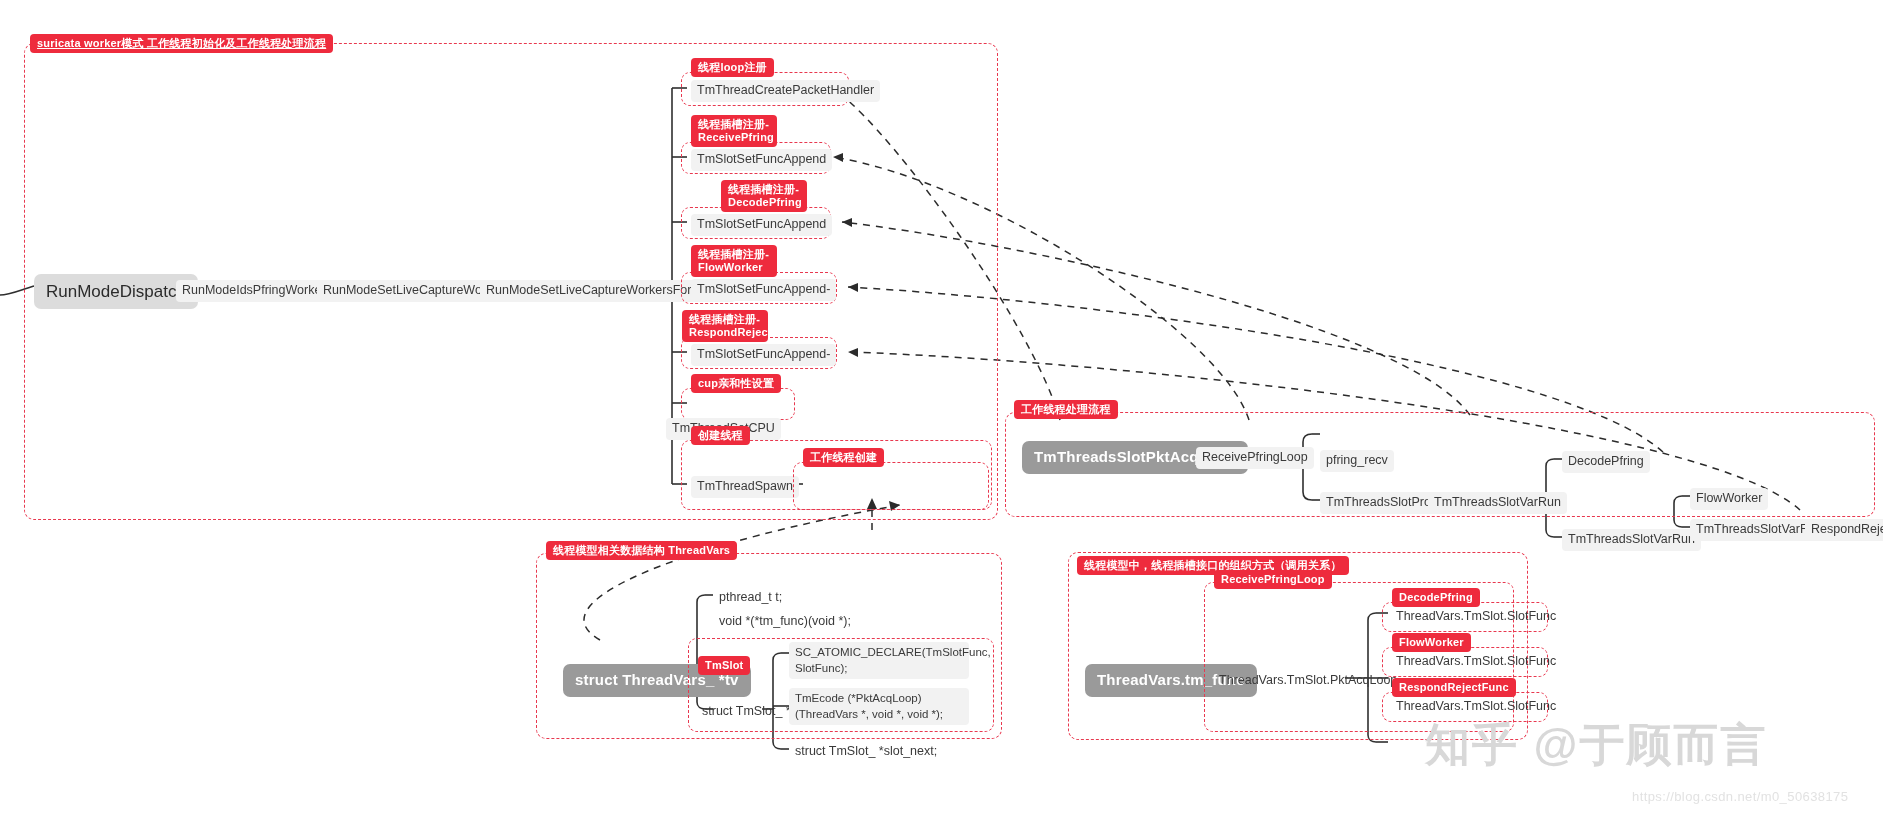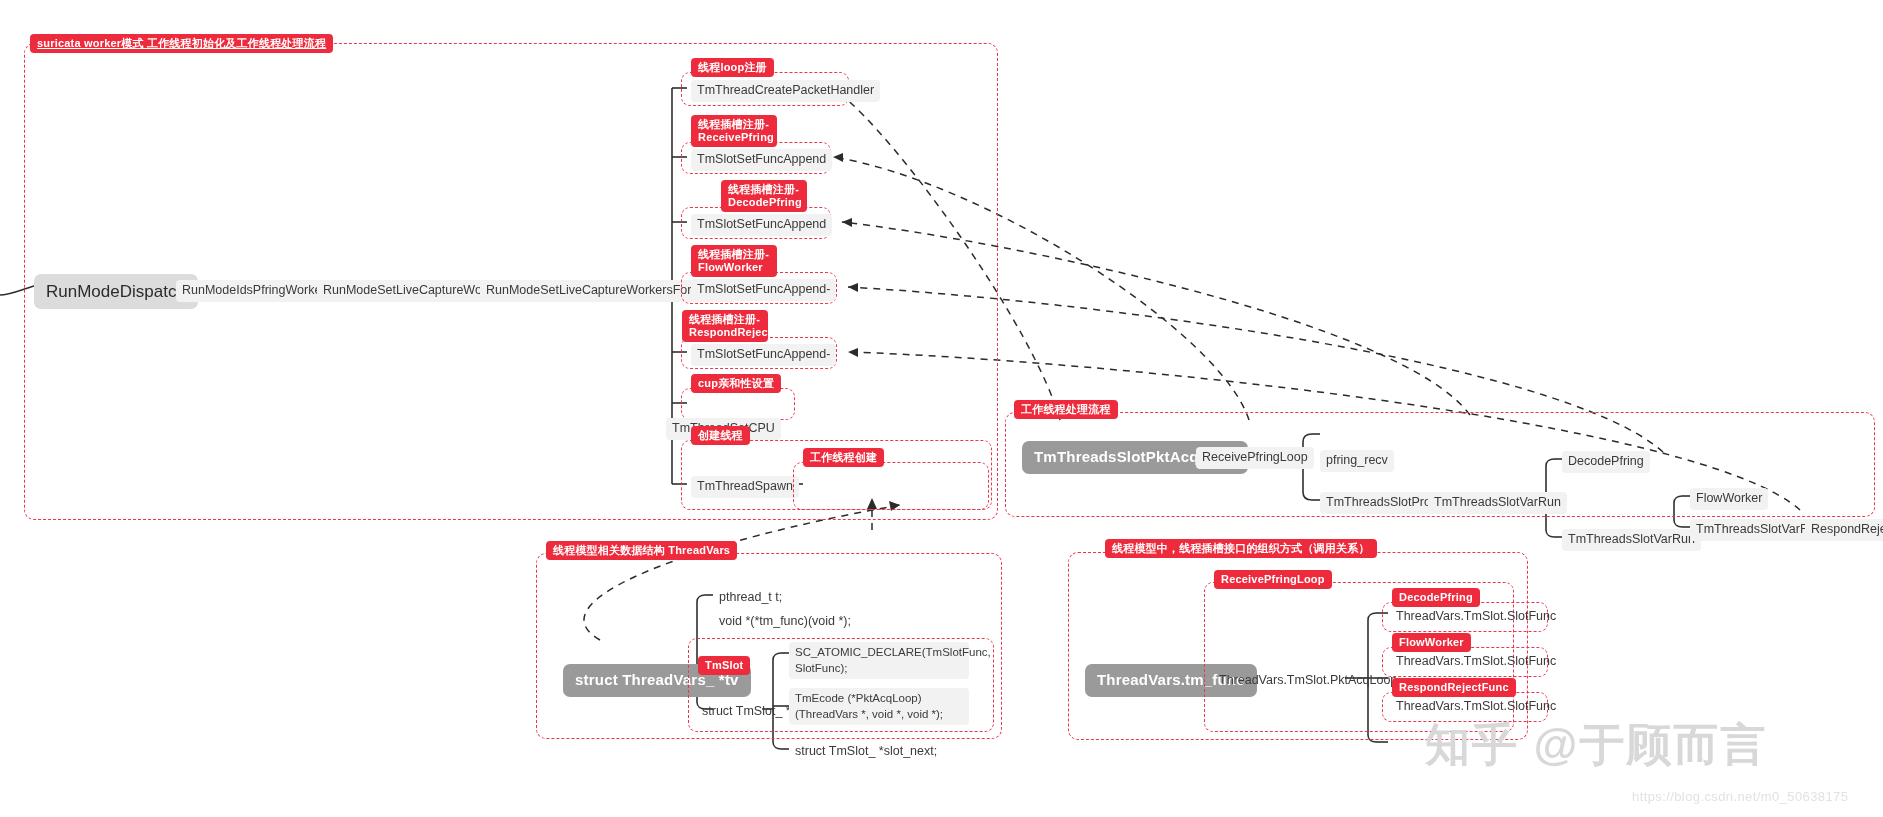--- a/index.html
+++ b/index.html
@@ -220,21 +220,21 @@
   <div class="node bare" style="left:713px;top:611px;">void *(*tm_func)(void *);</div>
 
   <div class="group tight" style="left:688px;top:638px;width:306px;height:94px;"></div>
   <div class="group-label" style="left:698px;top:626px;margin-top:30px;">TmSlot</div>
   <div class="node bare" style="left:696px;top:701px;">struct TmSlot_ *tm_slots</div>
   <div class="node multiline" style="left:789px;top:642px;width:180px;font-size:11.5px;">SC_ATOMIC_DECLARE(TmSlotFunc, SlotFunc);</div>
   <div class="node multiline" style="left:789px;top:688px;width:180px;font-size:11.5px;">TmEcode (*PktAcqLoop)(ThreadVars *, void *, void *);</div>
   <div class="node bare" style="left:789px;top:741px;">struct TmSlot_ *slot_next;</div>
 
   <div class="group" style="left:1068px;top:552px;width:460px;height:188px;"></div>
-  <div class="group-label" style="left:1077px;top:539px;margin-left:28px;">线程模型中，线程插槽接口的组织方式（调用关系）</div>
+  <div class="group-label" style="left:1077px;top:556px;">线程模型中，线程插槽接口的组织方式（调用关系）</div>
 
   <div class="node root-dark" style="left:1085px;top:664px;">ThreadVars.tm_func</div>
 
   <div class="group tight" style="left:1204px;top:582px;width:310px;height:150px;"></div>
   <div class="group-label" style="left:1214px;top:570px;">ReceivePfringLoop</div>
   <div class="node bare" style="left:1213px;top:670px;">ThreadVars.TmSlot.PktAcqLoop</div>
 
   <div class="group tight" style="left:1382px;top:602px;width:166px;height:30px;"></div>
   <div class="group-label" style="left:1392px;top:588px;">DecodePfring</div>
   <div class="node bare" style="left:1390px;top:606px;">ThreadVars.TmSlot.SlotFunc</div>

